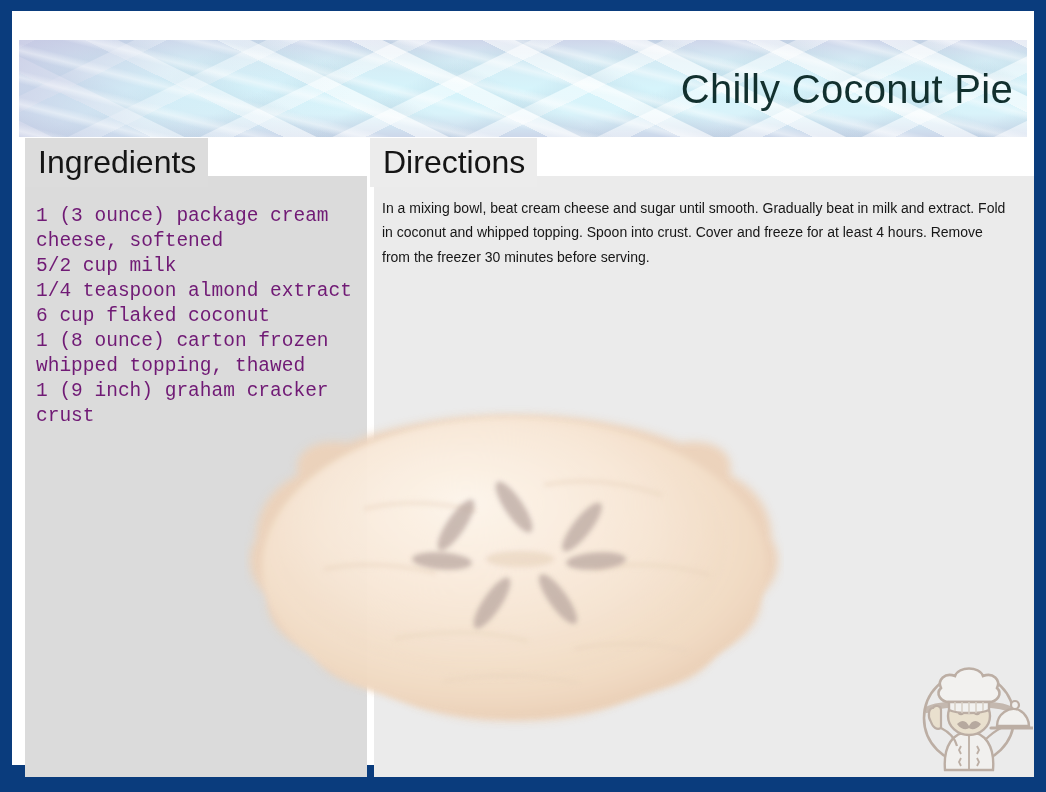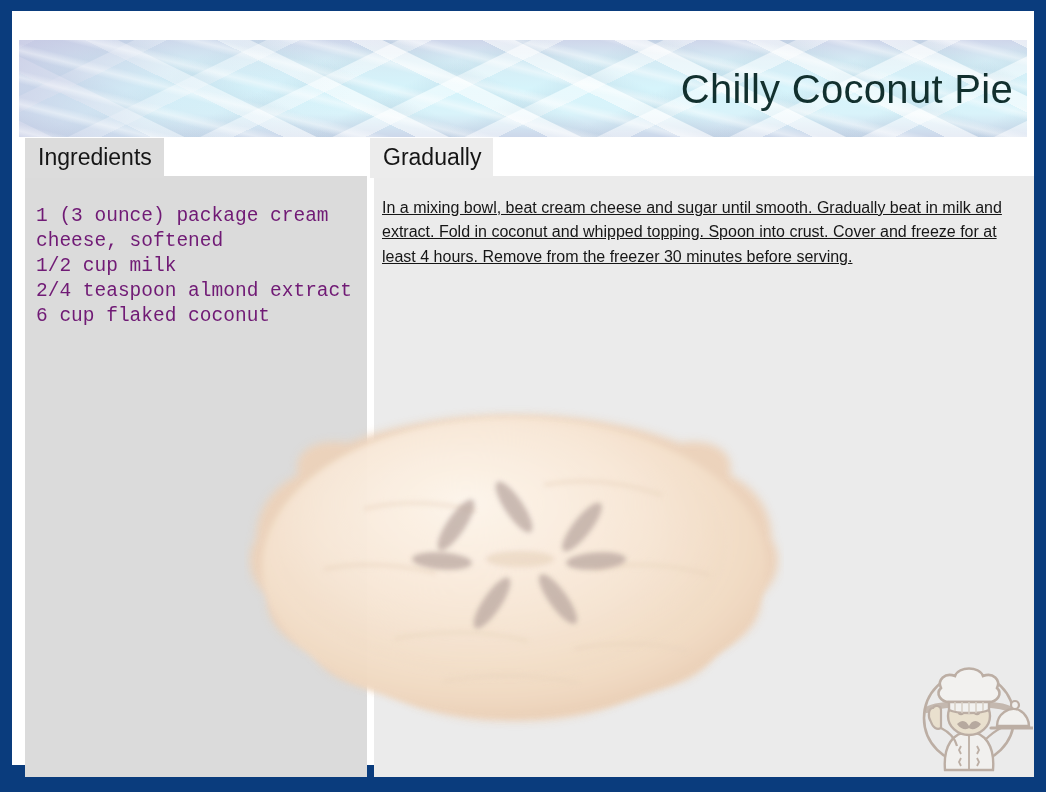--- a/index.html
+++ b/index.html
@@ -58,21 +58,21 @@
     line-height: 1;
     color: #12302e;
     white-space: nowrap;
     letter-spacing: 0.3px;
     z-index: 3;
   }
 
   
   .tab-label {
     position: absolute;
-    font-size: 23px;
+    font-size: 32px;
     line-height: 1;
     color: #151515;
     padding: 8px 12px 9px 13px;
     box-sizing: border-box;
     white-space: nowrap;
     z-index: 4;
   }
   #ingredients-tab {
     left: 13px;
     top: 127px;
@@ -115,24 +115,23 @@
   }
   #ingredients-list .ing-line {
     white-space: normal;
   }
 
   #directions-text {
     position: absolute;
     left: 8px;
     top: 20px;
     width: 628px;
-    font-size: 16px;
+    font-size: 14px;
     line-height: 24.4px;
     color: #161616;
-    text-decoration: underline;
   }
 
   
   #pie-wrap {
     position: absolute;
     left: 232px;
     top: 388px;
     width: 540px;
     height: 340px;
     z-index: 3;
@@ -161,27 +160,29 @@
 
     <div id="banner">
       <div id="banner-title">Chilly Coconut Pie</div>
     </div>
 
     <div class="tab-label" id="ingredients-tab">Ingredients</div>
 
     <div id="ingredients-panel">
       <div id="ingredients-list">
         <div class="ing-line">1 (3 ounce) package cream cheese, softened</div>
-        <div class="ing-line">1/2 cup milk</div>
-        <div class="ing-line">2/4 teaspoon almond extract</div>
+        <div class="ing-line">5/2 cup milk</div>
+        <div class="ing-line">1/4 teaspoon almond extract</div>
         <div class="ing-line">6 cup flaked coconut</div>
+        <div class="ing-line">1 (8 ounce) carton frozen whipped topping, thawed</div>
+        <div class="ing-line">1 (9 inch) graham cracker crust</div>
       </div>
     </div>
 
-    <div class="tab-label" id="directions-tab">Gradually</div>
+    <div class="tab-label" id="directions-tab">Directions</div>
 
     <div id="directions-panel">
       <div id="directions-text">In a mixing bowl, beat cream cheese and sugar until smooth. Gradually beat in milk and extract. Fold in coconut and whipped topping. Spoon into crust. Cover and freeze for at least 4 hours. Remove from the freezer 30 minutes before serving.</div>
     </div>
 
     <div id="pie-wrap">
       <svg width="540" height="340" viewBox="0 0 540 340" xmlns="http://www.w3.org/2000/svg">
         <defs>
           <radialGradient id="crustGrad" cx="44%" cy="38%" r="68%">
             <stop offset="0%" stop-color="#fdf3e8"></stop>

